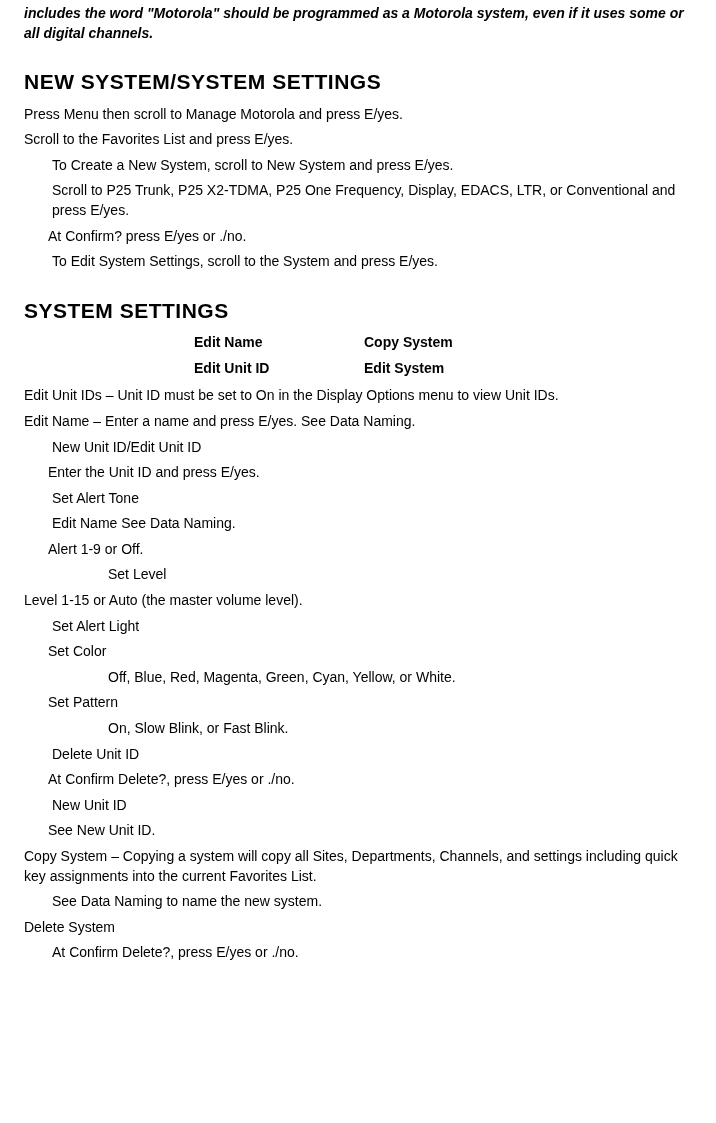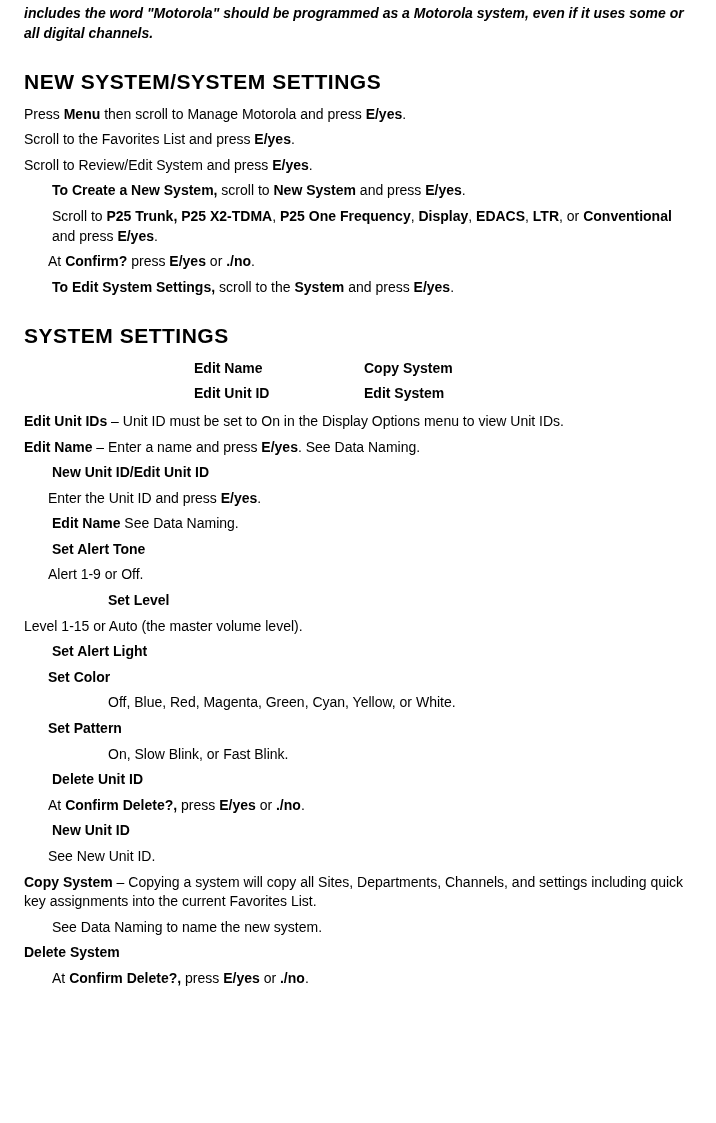--- a/index.html
+++ b/index.html
@@ -25,21 +25,21 @@
     font-weight: bold;
     font-size: 21px;
     letter-spacing: 0.5px;
     margin: 24px 0 8px 0;
   }
   p { margin: 4px 0 6px 0; }
   .indent1 { margin-left: 28px; }
   .indent2 { margin-left: 24px; }
   .indent3 { margin-left: 84px; }
   .indent4 { }
-  b { font-weight: bold; }
+  b { font-weight: normal; }
   .settings-table {
     margin-left: 170px;
     margin-top: 8px;
     margin-bottom: 8px;
   }
   .settings-table .row {
     display: flex;
     margin-bottom: 6px;
   }
   .settings-table .col1 {
@@ -64,23 +64,20 @@
   <h2 class="section-heading">NEW SYSTEM/SYSTEM SETTINGS</h2>
 
   <p>
     <span>Press </span><b>Menu</b><span> then scroll to Manage Motorola and press </span><b>E/yes</b><span>.</span>
   </p>
 
   <p>
     <span>Scroll to the Favorites List and press </span><b>E/yes</b><span>.</span>
   </p>
 
-  <p>
-    <span>Scroll to Review/Edit System and press </span><b>E/yes</b><span>.</span>
-  </p>
 
   <p class="indent1">
     <b>To Create a New System,</b><span> scroll to </span><b>New System</b><span> and press </span><b>E/yes</b><span>.</span>
   </p>
 
   <p class="indent1">
     <span>Scroll to </span><b>P25 Trunk, P25 X2-TDMA</b><span>, </span><b>P25 One Frequency</b><span>, </span><b>Display</b><span>, </span><b>EDACS</b><span>, </span><b>LTR</b><span>, or </span><b>Conventional</b><span> and press </span><b>E/yes</b><span>.</span>
   </p>
 
   <p class="indent2">
@@ -111,25 +108,25 @@
   <p>
     <b>Edit Name</b><span> – Enter a name and press </span><b>E/yes</b><span>. See Data Naming.</span>
   </p>
 
   <p class="indent1"><b>New Unit ID/Edit Unit ID</b></p>
 
   <p class="indent2">
     <span>Enter the Unit ID and press </span><b>E/yes</b><span>.</span>
   </p>
 
+  <p class="indent1"><b>Set Alert Tone</b></p>
+
   <p class="indent1">
     <b>Edit Name</b><span> See Data Naming.</span>
   </p>
-
-  <p class="indent1"><b>Set Alert Tone</b></p>
   <p class="indent2">Alert 1-9 or Off.</p>
   <p class="indent3"><b>Set Level</b></p>
   <p class="indent4">Level 1-15 or Auto (the master volume level).</p>
 
   <p class="indent1"><b>Set Alert Light</b></p>
   <p class="indent2"><b>Set Color</b></p>
   <p class="indent3">Off, Blue, Red, Magenta, Green, Cyan, Yellow, or White.</p>
   <p class="indent2"><b>Set Pattern</b></p>
   <p class="indent3">On, Slow Blink, or Fast Blink.</p>
 

